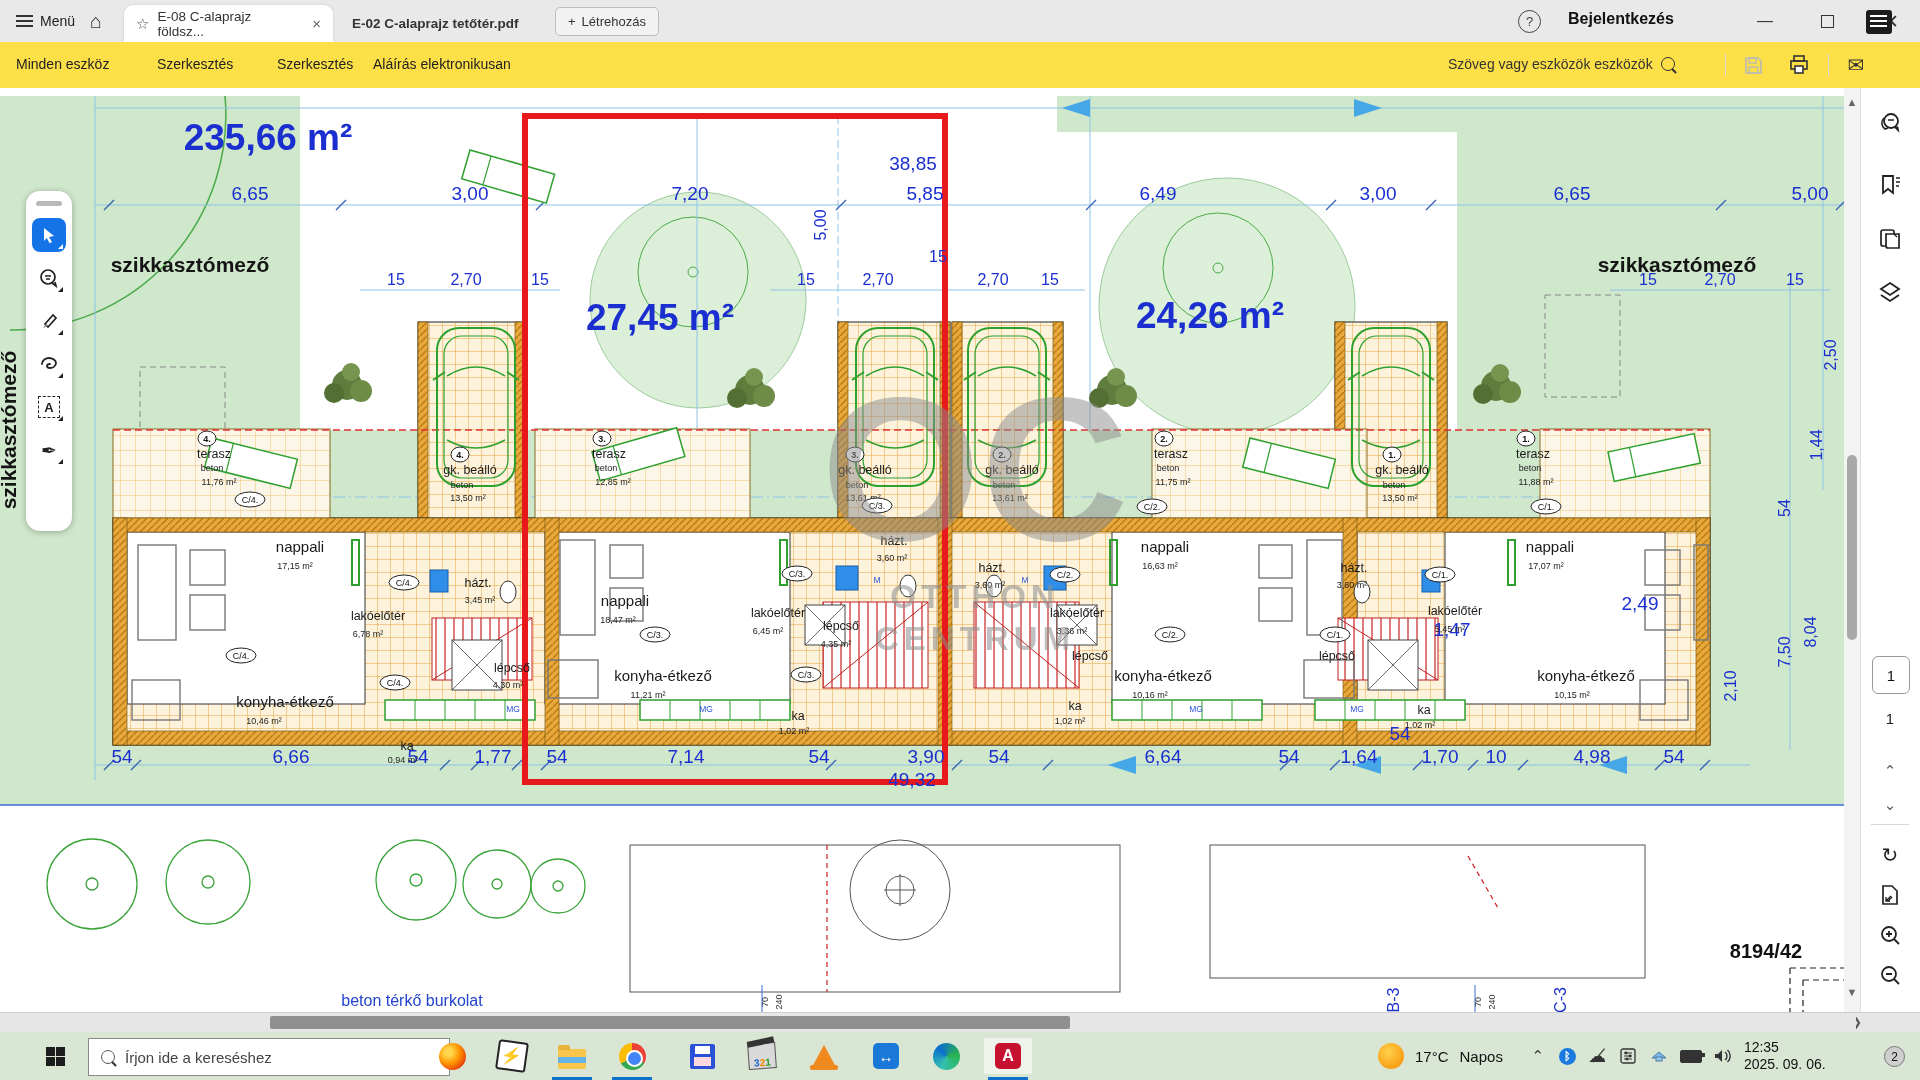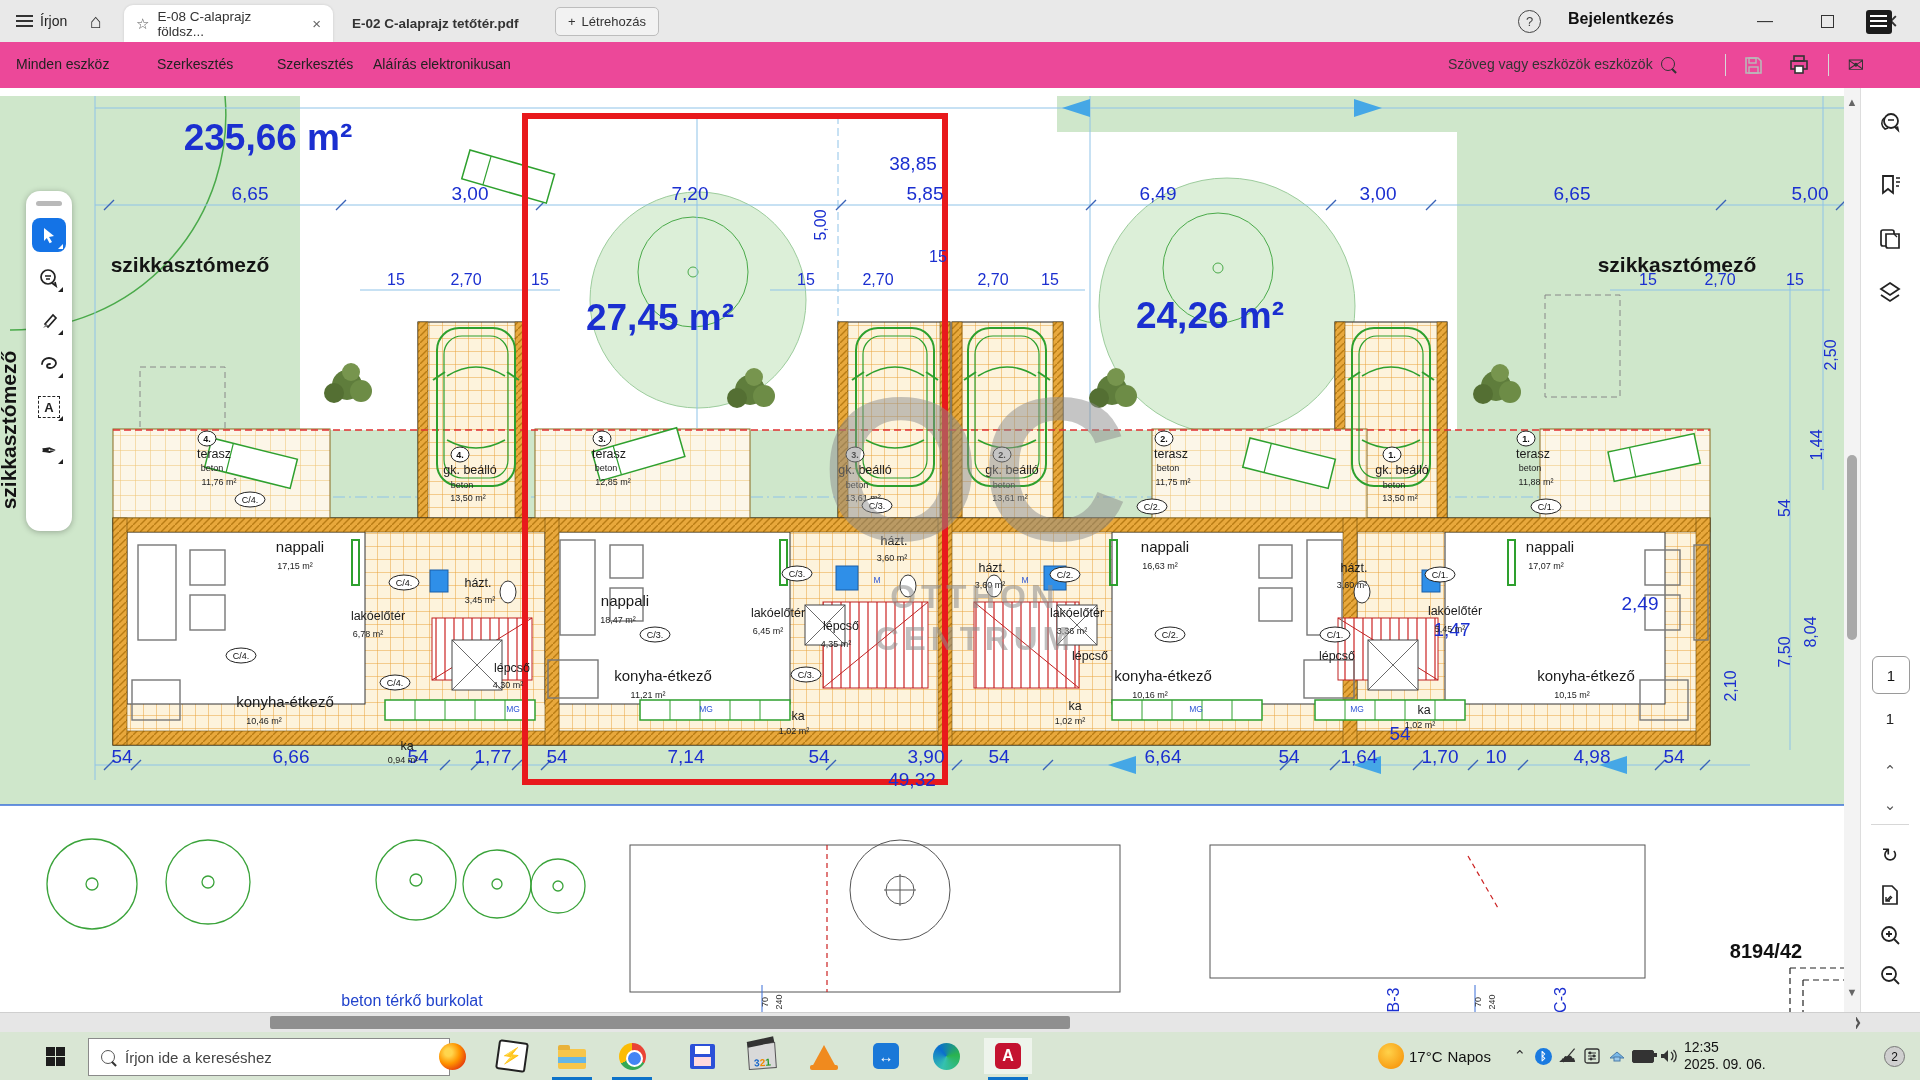--- a/index.html
+++ b/index.html
@@ -18,21 +18,21 @@
   .tab .close{font-size:15px;color:#666;margin-left:4px;}
   .createbtn{position:absolute;top:7px;left:555px;height:27px;padding:0 12px;background:#f2f2f2;
     border:1px solid #bdbdbd;border-radius:5px;display:flex;align-items:center;gap:6px;font-size:13px;color:#333;}
   .helpq{position:absolute;left:1518px;top:10px;width:21px;height:21px;border:1.6px solid #444;border-radius:50%;
     display:flex;align-items:center;justify-content:center;font-size:13px;color:#444;}
   .signin{position:absolute;left:1568px;top:10px;font-weight:bold;font-size:16px;color:#111;}
   .winbtn{position:absolute;top:0;width:46px;height:42px;display:flex;align-items:center;justify-content:center;color:#333;font-size:16px;}
   .restore-glyph{width:11px;height:11px;border:1.4px solid #333;position:relative;background:#e9e9e9;}
   .restore-glyph:before{content:"";position:absolute;left:2px;top:-4px;width:11px;height:11px;border:1.4px solid #333;z-index:-1;}
   
-  #menubar{position:absolute;top:42px;left:0;width:1920px;height:46px;background:#ec4899;
+  #menubar{position:absolute;top:42px;left:0;width:1920px;height:46px;background:#fde047;
     border-bottom:1px solid #b91c1c;font-size:14px;color:#222;}
   .mb-item{position:absolute;top:14px;}
   .searchlbl{position:absolute;top:14px;left:1448px;color:#333;display:flex;gap:8px;align-items:center;}
   .lens{width:12px;height:12px;border:1.8px solid #333;border-radius:50%;position:relative;display:inline-block;}
   .lens:after{content:"";position:absolute;width:1.8px;height:6px;background:#333;left:11px;top:10px;transform:rotate(-45deg);}
   .qsep{position:absolute;top:12px;width:1px;height:22px;background:#d8d8d8;}
   .qicon{position:absolute;top:10px;width:26px;height:26px;display:flex;align-items:center;justify-content:center;}
   
   #doc{position:absolute;top:88px;left:0;width:1920px;height:924px;background:#fff;}
   #plan-svg{position:absolute;left:0;top:0;}
@@ -101,21 +101,21 @@
   .floppy:before{content:"";position:absolute;left:5px;top:2px;width:15px;height:8px;background:#fff;}
   .floppy:after{content:"";position:absolute;left:4px;top:13px;width:17px;height:9px;background:#ffd9dd;}
   .mpc{width:26px;height:24px;background:#d9d9d9;border:1px solid #555;position:relative;font-size:10px;font-weight:bold;
     display:flex;align-items:flex-end;justify-content:center;transform:rotate(-4deg);}
   .mpc:before{content:"";position:absolute;top:-5px;left:-1px;width:27px;height:6px;background:#333;transform:rotate(-8deg);}
   .mpc b{color:#1463c8;}.mpc i{color:#f08a00;font-style:normal;}.mpc u{color:#2a9a2a;text-decoration:none;}
   .vlc{width:0;height:0;border-left:12px solid transparent;border-right:12px solid transparent;border-bottom:22px solid #f08a1e;position:relative;}
   .vlc:after{content:"";position:absolute;left:-14px;top:20px;width:28px;height:5px;background:#f08a1e;border-radius:2px;}
   .tv{width:26px;height:26px;background:#1a78d8;border-radius:5px;display:flex;align-items:center;justify-content:center;color:#fff;font-weight:bold;font-size:15px;}
   .acro{width:26px;height:26px;background:#c41230;border-radius:5px;display:flex;align-items:center;justify-content:center;color:#fff;font-weight:bold;font-size:16px;}
-  #tray{position:absolute;left:1378px;top:0;height:48px;display:flex;align-items:center;gap:5px;}
+  #tray{position:absolute;left:1378px;top:0;height:48px;display:flex;align-items:center;gap:11px;}
   .sun{width:26px;height:26px;border-radius:50%;background:radial-gradient(circle at 40% 35%,#ffd24a,#f58a00);}
   .trayic{color:#333;font-size:15px;display:flex;align-items:center;justify-content:center;width:20px;}
   .bt{width:17px;height:17px;background:#1a7ae0;border-radius:50%;color:#fff;font-size:11px;display:flex;align-items:center;justify-content:center;font-weight:bold;}
   .battery{width:20px;height:11px;border:1.5px solid #333;border-radius:2px;position:relative;background:#333;}
   .battery:after{content:"";position:absolute;right:-4px;top:2.5px;width:2.5px;height:4px;background:#333;}
   #clock{font-size:14px;line-height:17px;color:#111;}
   #notif{position:absolute;left:1866px;top:10px;width:26px;height:24px;background:#1c1c1c;border-radius:3px;position:absolute;}
   #notif .lines{position:absolute;left:4px;top:5px;width:17px;height:2px;background:#fff;box-shadow:0 5px 0 #fff,0 10px 0 #fff;}
   #badge{position:absolute;left:1884px;top:1046px;width:19px;height:19px;background:#cfcfcf;border:1px solid #777;
     border-radius:50%;font-size:12px;display:flex;align-items:center;justify-content:center;color:#111;z-index:5;}
@@ -123,21 +123,21 @@
 </head>
 <body>
 
 <div id="titlebar">
   <div class="tb-item" style="left:16px;">
     <span class="hamb">
         <span></span>
         <span></span>
         <span></span>
       </span>
-    <span>Írjon</span>
+    <span>Menü</span>
   </div>
   <div class="tb-item" style="left:90px;">
     <span class="home">⌂</span>
   </div>
   <div class="tab active" style="left:124px;width:185px;">
     <span class="star">☆</span>
     <span>E-08 C-alaprajz földsz...</span>
     <span class="close">×</span>
   </div>
   <div class="tab" style="left:340px;font-weight:bold;">

